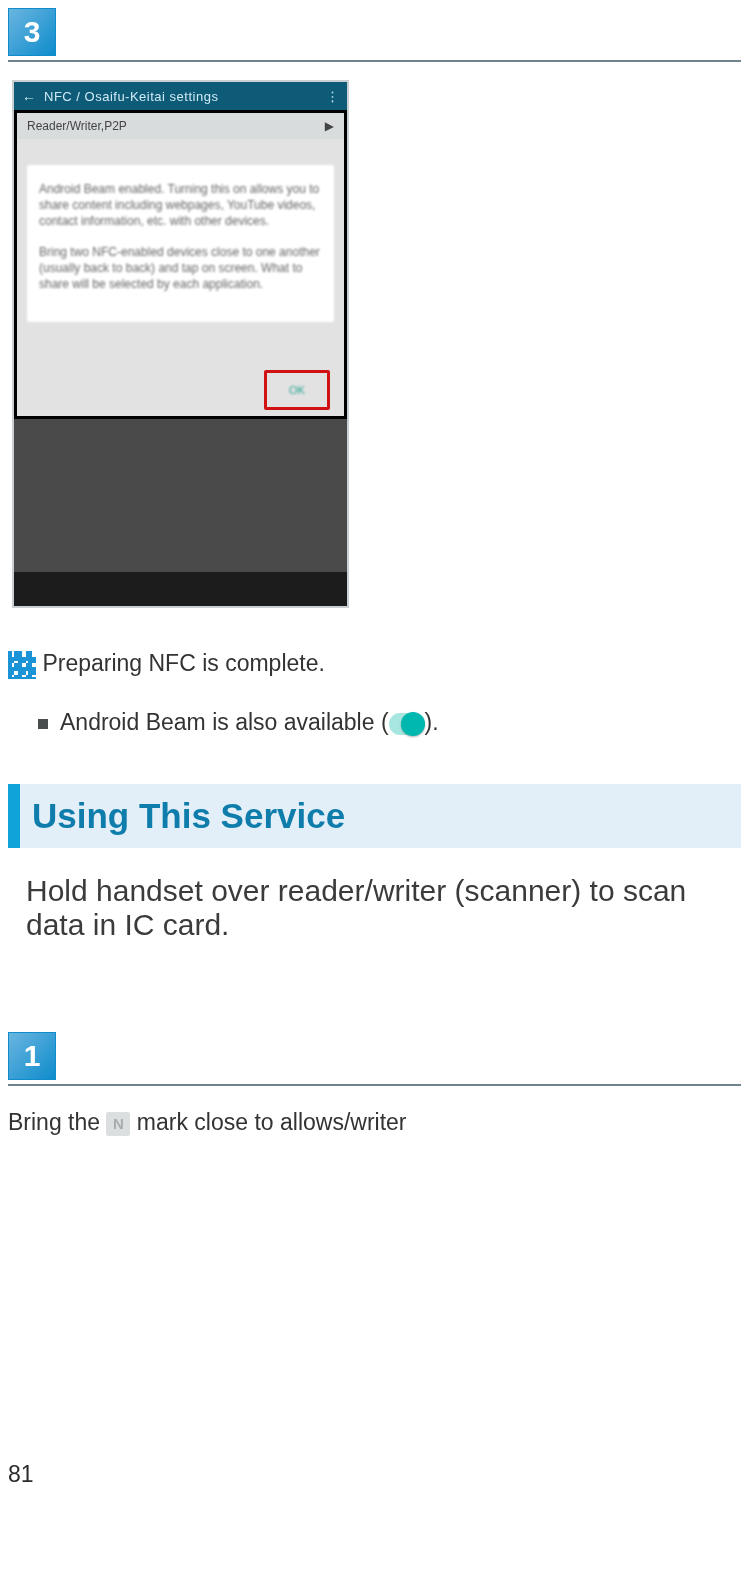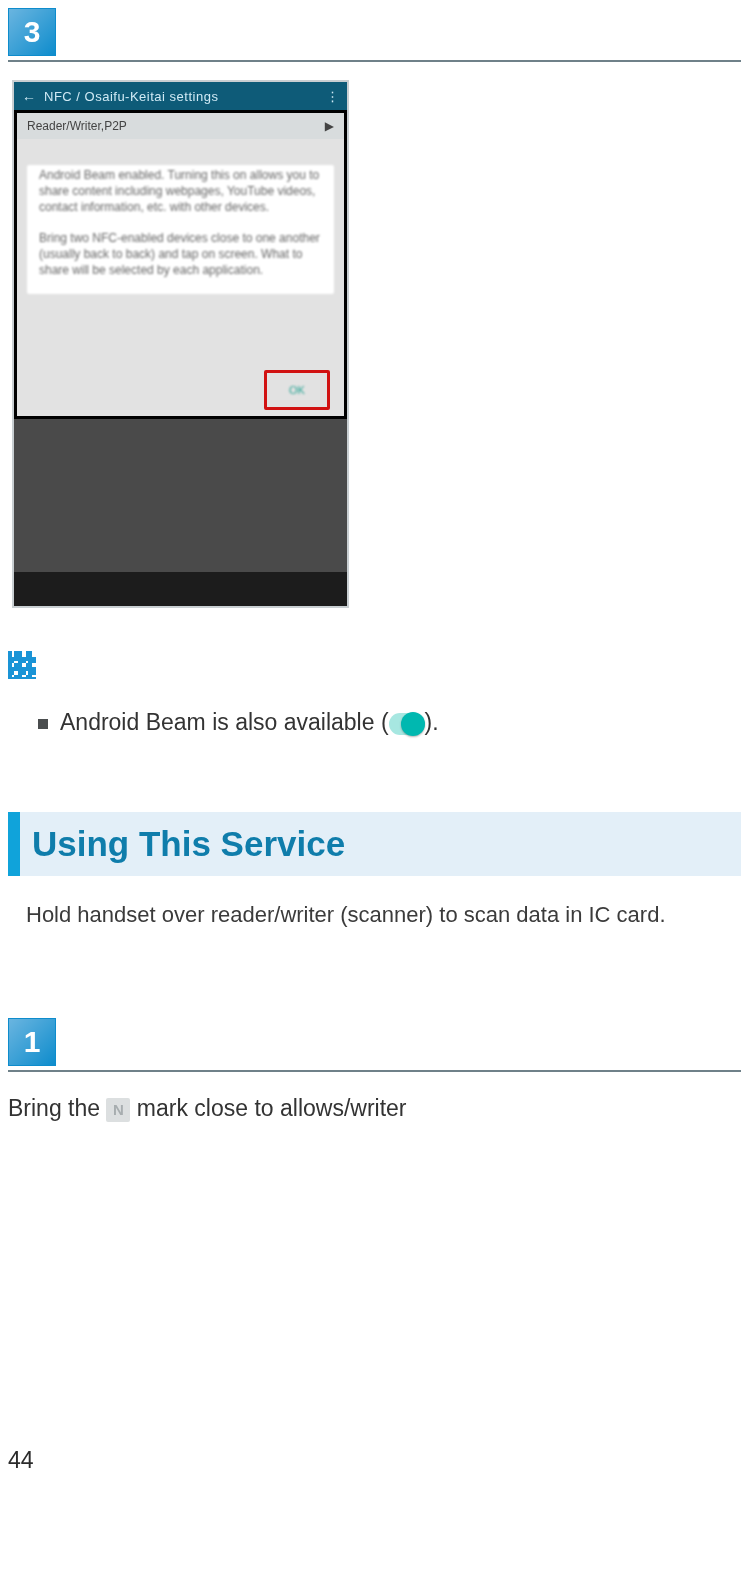--- a/index.html
+++ b/index.html
@@ -121,21 +121,21 @@
     border-right: 3px solid #000;
     border-bottom: 3px solid #000;
     height: 280px;
     box-sizing: border-box;
     padding: 26px 10px 10px 10px;
     position: relative;
   }
   .dialog {
     background: #fff;
     border-radius: 2px;
-    padding: 2px 12px;
+    padding: 16px 12px;
     font-size: 12px;
     color: #666;
     line-height: 1.35;
     filter: blur(0.8px);
   }
   .dialog p { margin: 0 0 14px 0; }
   .dialog-btn-frame {
     position: absolute;
     right: 14px;
     bottom: 6px;
@@ -188,31 +188,31 @@
   .bullet-list li::before {
     content: "";
     position: absolute;
     left: 0;
     top: 10px;
     width: 10px;
     height: 10px;
     background: #4a4d4e;
   }
   .section-heading {
-    margin: 76px 0 0 0;
+    margin: 48px 0 0 0;
     background: #e3eff8;
     border-left: 12px solid #10a3da;
     padding: 12px 12px;
     font-size: 35px;
     font-weight: bold;
     color: #0f7dab;
   }
   .section-desc {
     margin: 26px 0 0 18px;
-    font-size: 22px;
+    font-size: 30px;
     color: #3b3b3b;
   }
   .gap-large {
     height: 90px;
   }
   .nfc-mark {
     display: inline-block;
     width: 24px;
     height: 24px;
     background: #dcdfe0;
@@ -265,21 +265,21 @@
     </div>
     <div class="phone-navbar">
       <div></div>
       <div></div>
       <div></div>
     </div>
   </div>
 
   
   <div class="result-line">
-    <span class="checker-icon"></span>
+    <span class="checker-icon"></span><span> Preparing NFC is complete.</span>
   </div>
 
   
   <ul class="bullet-list">
     <li>
       <span>Android Beam is also available (</span><span class="toggle"></span><span>).</span>
     </li>
   </ul>
 
   
@@ -297,15 +297,15 @@
   </div>
   <hr class="divider">
 
   
   <div class="step-line">
     <span>Bring the </span>
     <span class="nfc-mark">N</span>
     <span> mark close to allows/writer</span>
   </div>
 
-  <div class="page-number">44</div>
+  <div class="page-number">81</div>
 
 </div>
 
 </body></html>

